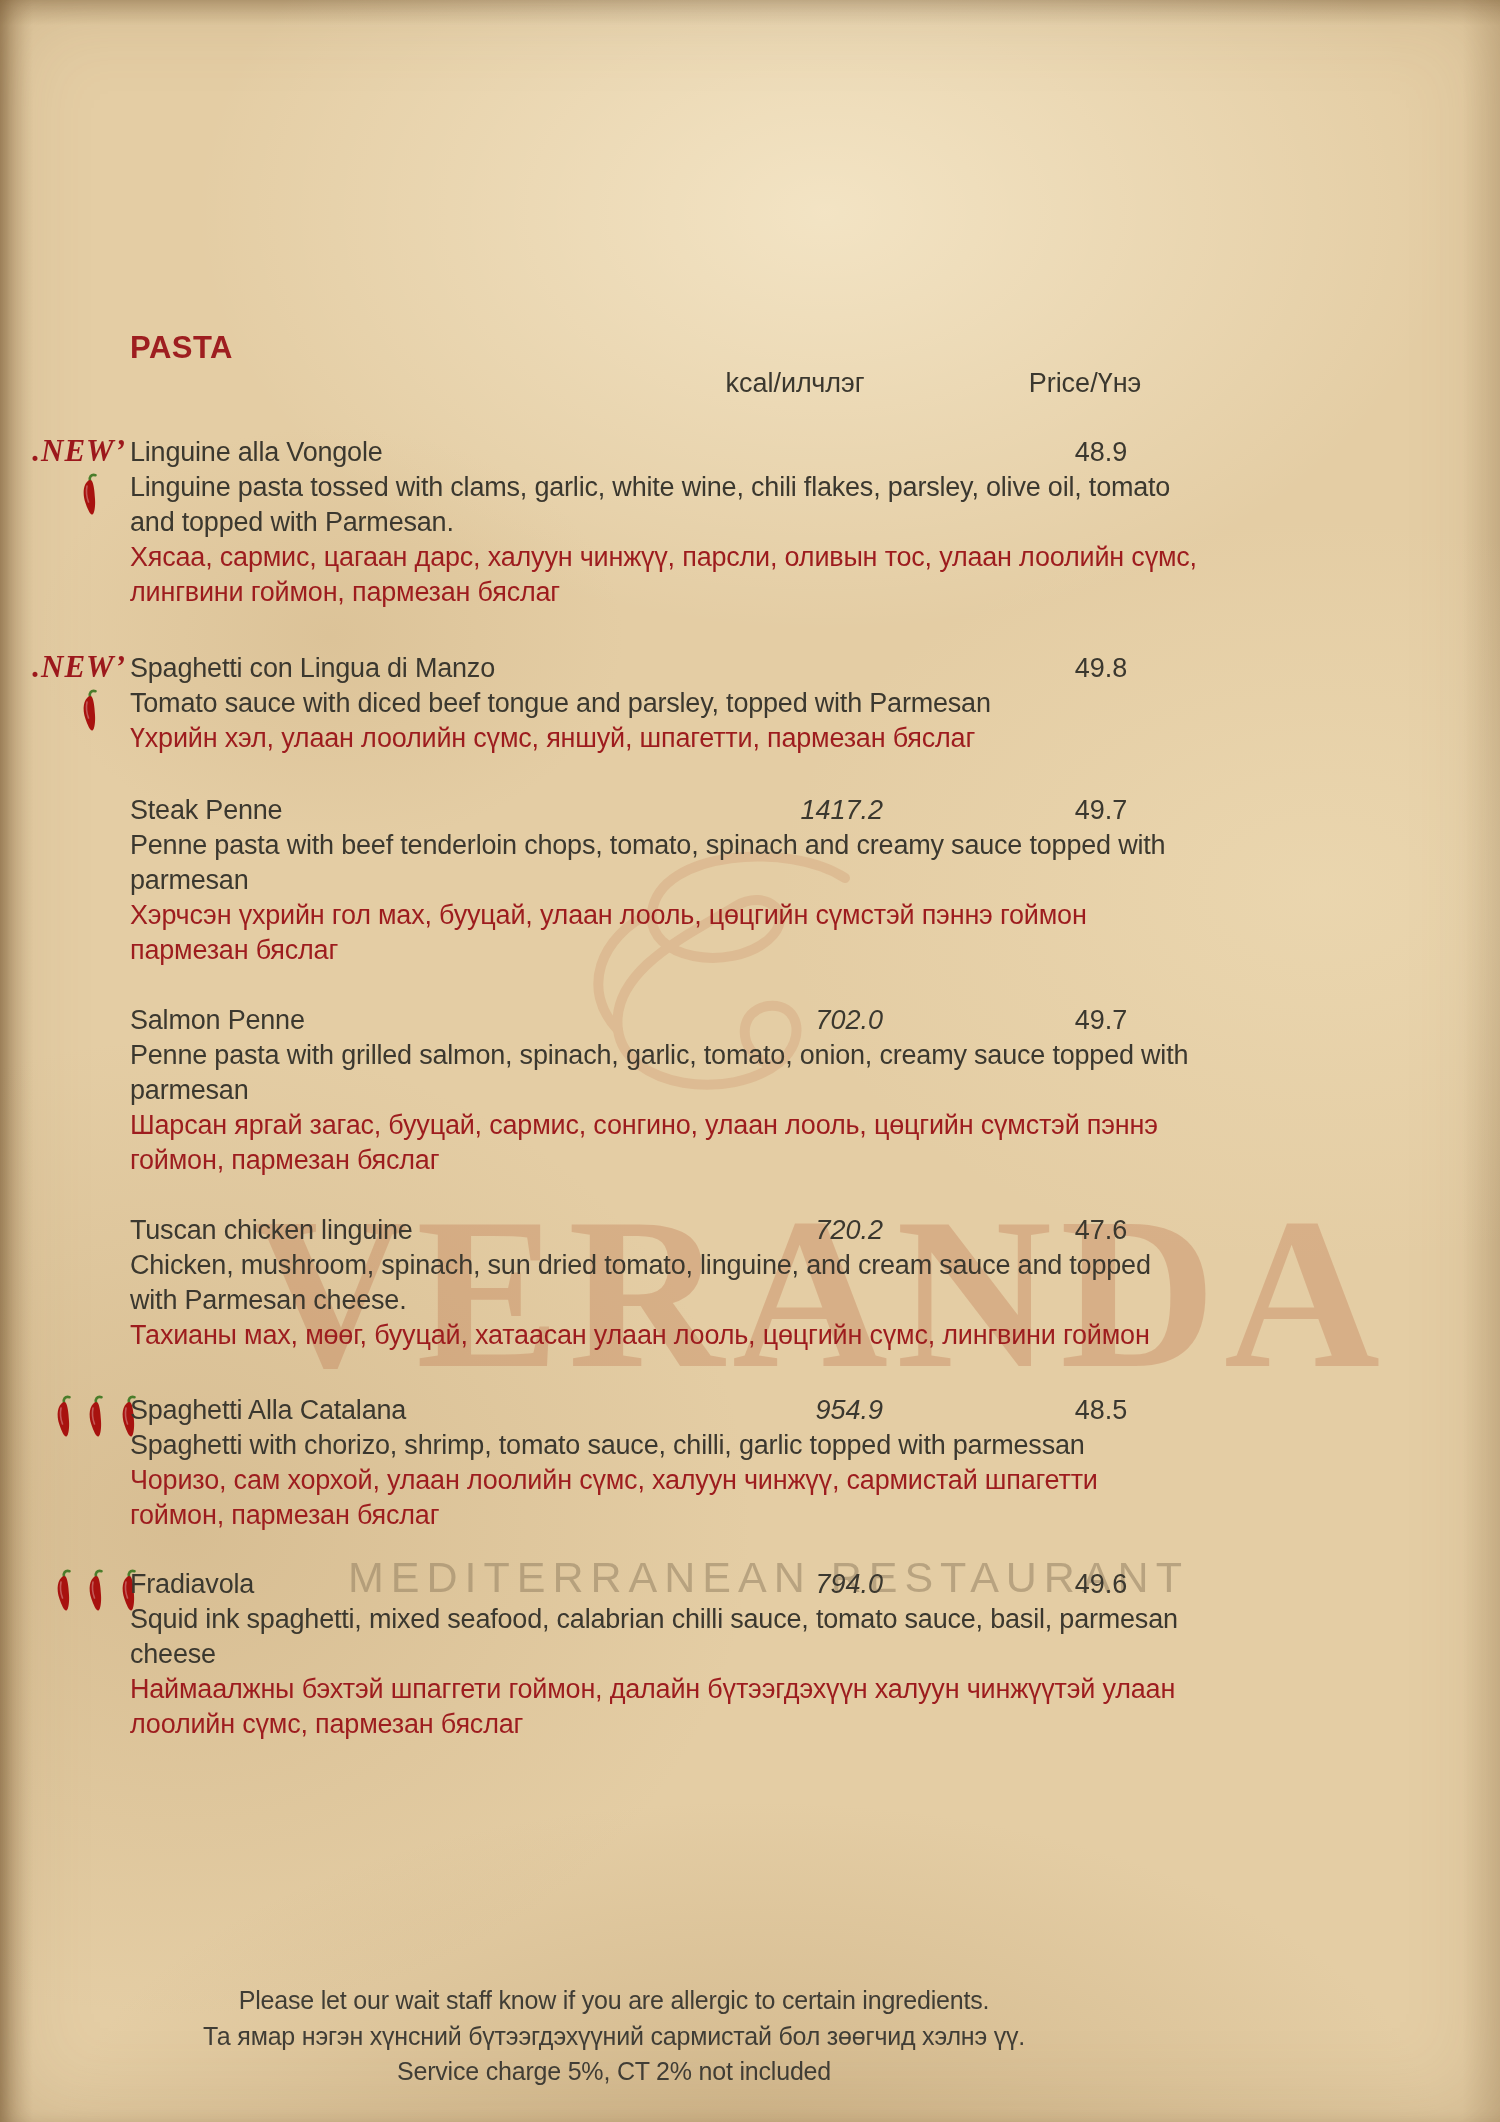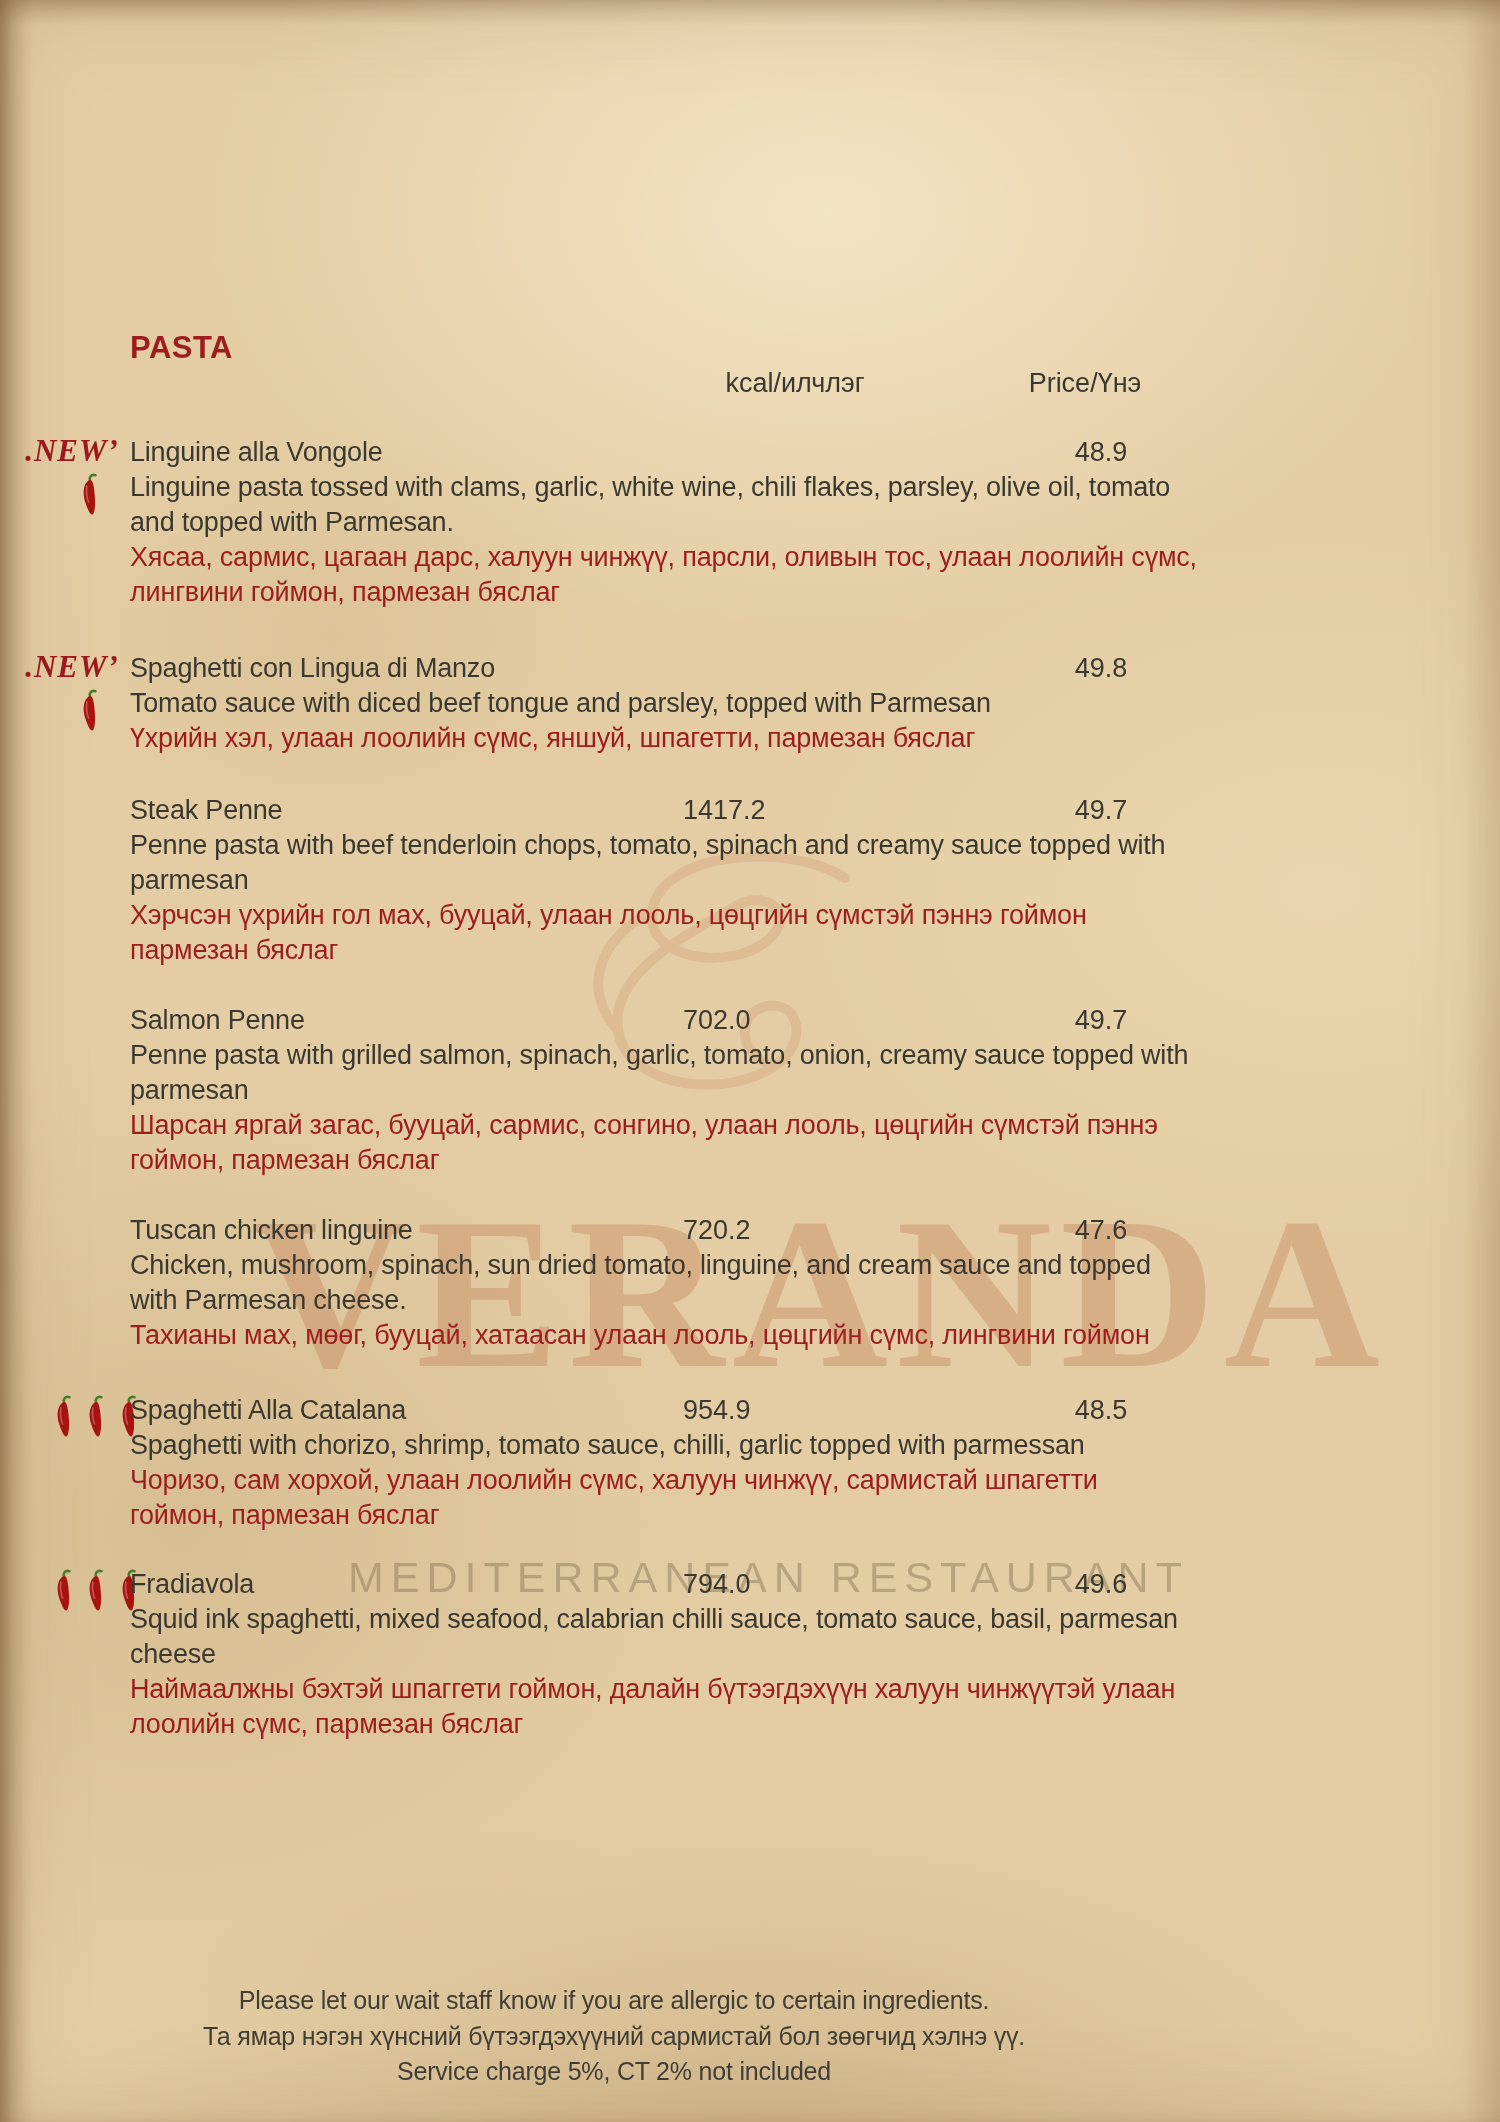--- a/index.html
+++ b/index.html
@@ -39,37 +39,37 @@
   .section-title{
     position:absolute;left:130px;top:330px;
     font-size:31px;font-weight:bold;color:#9e1e20;letter-spacing:0.5px;
   }
   .col-header{position:absolute;left:130px;top:368px;width:1320px;height:36px;font-size:27px;color:#3b382f;}
   .col-header .kcal{position:absolute;left:565px;width:200px;text-align:center;}
   .col-header .price{position:absolute;left:855px;width:200px;text-align:center;}
   .menu-item{position:absolute;left:130px;width:1330px;color:#3b382f;}
   .item-header{position:relative;height:36px;line-height:36px;font-size:27px;white-space:nowrap;}
   .item-name{letter-spacing:-0.2px;}
-  .item-kcal{position:absolute;left:553px;width:200px;text-align:left;}
+  .item-kcal{position:absolute;left:553px;width:200px;text-align:right;font-style:italic;}
   .item-price{position:absolute;left:871px;width:200px;text-align:center;}
   .item-desc{
     font-size:27px;line-height:35px;letter-spacing:-0.2px;
     white-space:pre-line;color:#3b382f;
   }
   .item-desc-mn{
     font-size:27px;line-height:35px;letter-spacing:-0.2px;
     white-space:pre-line;color:#9d1c1e;
   }
   
   .badge-group{position:absolute;left:-112px;top:0;width:108px;}
   .new-badge{
     font-family:"Liberation Serif", serif;
     font-style:italic;font-weight:bold;
     font-size:31px;line-height:34px;color:#9c181c;letter-spacing:1px;
-    display:block;text-align:center;
+    display:block;text-align:right;
   }
   .new-badge::before{content:".";}
   .new-badge::after{content:"\2019";}
   .chili{display:inline-block;}
   .chili-solo{position:absolute;left:58px;top:38px;}
   .chili-row{position:absolute;left:-80px;top:2px;width:90px;white-space:nowrap;}
   .chili-row .chili{margin-right:2px;}
   
   .footer{position:absolute;left:0;top:1983px;width:1228px;text-align:center;color:#403d35;}
   .footer div{font-size:25px;line-height:35.5px;letter-spacing:-0.2px;}

